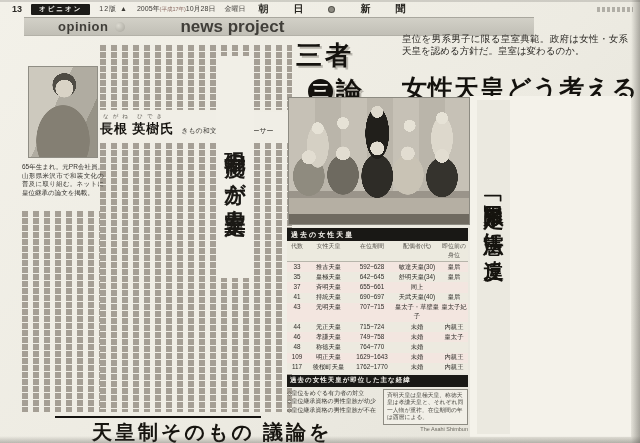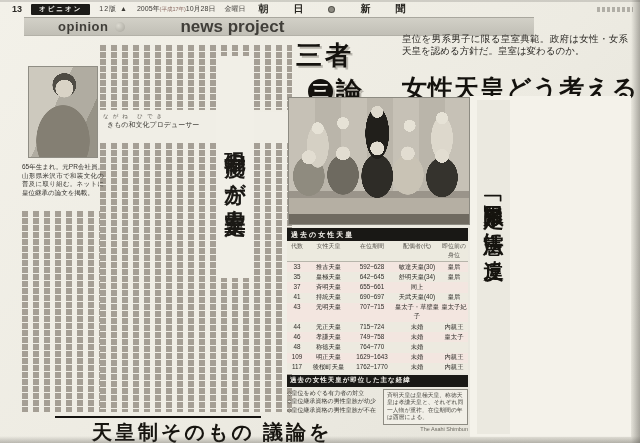--- a/index.html
+++ b/index.html
@@ -201,20 +201,21 @@
     <div class="vtext" style="left:100px; top:44px; width:192px; height:66px;"></div>
     <div class="vtext" style="left:100px; top:142px; width:192px; height:270px;"></div>
     <div class="vtext" style="left:22px; top:210px; width:78px; height:202px;"></div>
 
     <div class="portrait"></div>
     <div class="portrait-caption">65年生まれ。元PR会社員。山形県米沢市で和装文化の普及に取り組む。ネットに皇位継承の論文を掲載。</div>
 
     <div class="nameblock">
       <div class="furi">ながね ひでき</div>
       <div class="name-row">
+        <span class="author-name">長根 英樹氏</span>
         <span class="author-title">きもの和文化プロデューサー</span>
       </div>
     </div>
 
     <div class="headline-left">現制度の方が皇室安定</div>
 
     <div class="rule-bottom"></div>
     <div class="headline-bottom">天皇制そのもの 議論を</div>
 
     <div class="logo">

